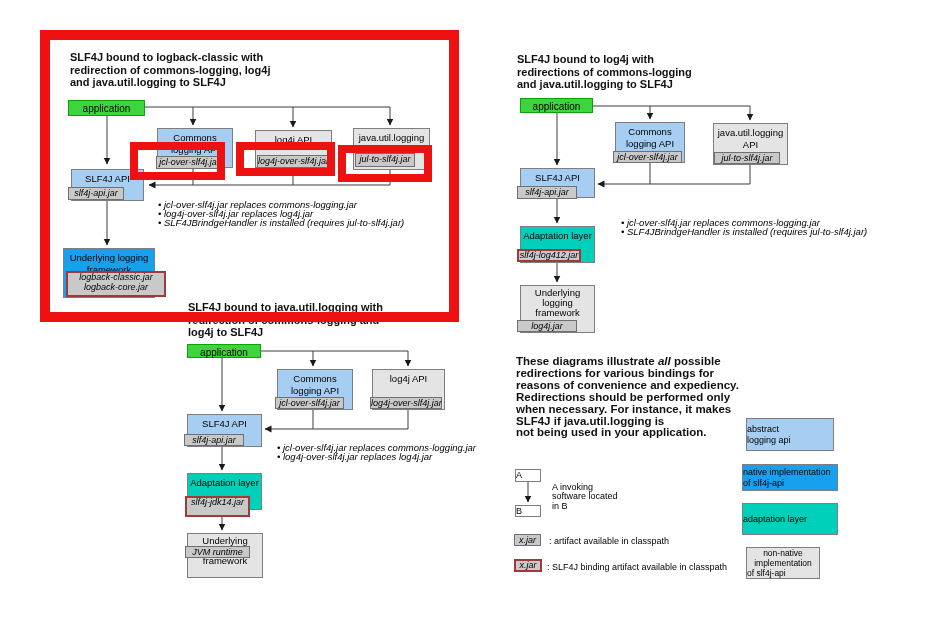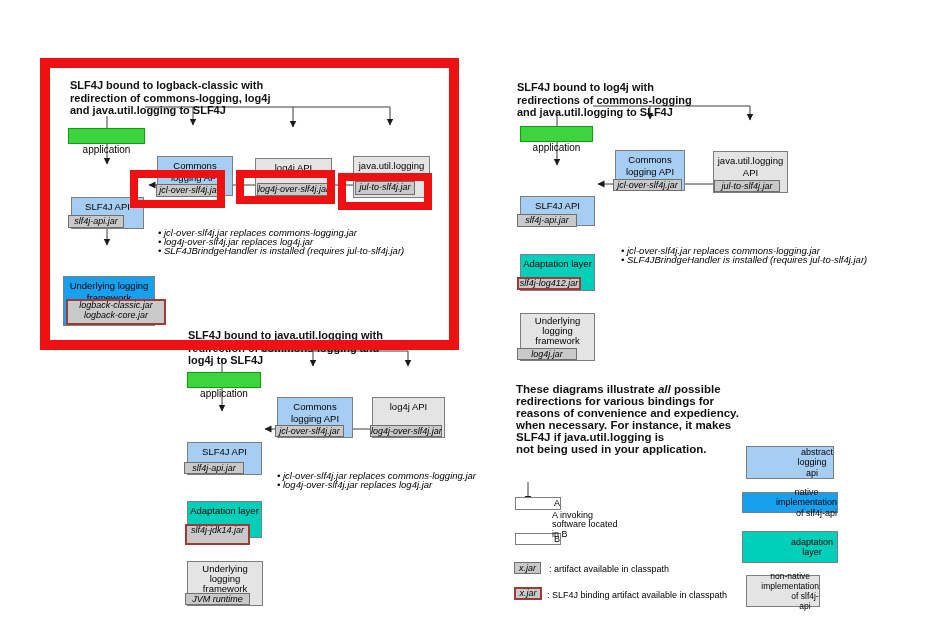--- a/index.html
+++ b/index.html
@@ -1,41 +1,41 @@
 <!DOCTYPE html>
 <html style="--annotation-red: #ee1111; --app-green: #3ed43e; --green-border: #0ca00c; --light-blue: #a6cdf2; --native-blue: #17a0ee; --teal: #00cfba; --api-gray: #e4e4e4; --jar-gray: #c9c9c9; --binding-border: #9e3a3a; --box-border: #7e7e7e; --line: #3c3c3c;"><head>
 <meta charset="utf-8">
 <style>
   html,body{margin:0;padding:0;background:#fff;}
   .canvas{position:relative;width:928px;height:622px;background:#fff;overflow:hidden;
           font-family:"Liberation Sans",sans-serif;color:#000;}
-  .abs{position:absolute;box-sizing:border-box;margin-top:28px;}
+  .abs{position:absolute;box-sizing:border-box;}
   .wires{position:absolute;left:0;top:0;}
   .wires path{stroke:var(--line,#3c3c3c);stroke-width:1;fill:none;}
   #ah path{fill:#1a1a1a;stroke:none;}
   .node{border:1px solid var(--box-border,#7e7e7e);text-align:center;font-size:9.5px;
         line-height:11.5px;padding-top:3px;}
   .green{background:var(--app-green,#3ed43e);border-color:var(--green-border,#0ca00c);
-         font-size:10px;padding-top:14px;line-height:13px;}
+         font-size:10px;padding-top:1px;line-height:13px;}
   .lblue{background:var(--light-blue,#a6cdf2);}
   .blue{background:var(--native-blue,#17a0ee);}
   .teal{background:var(--teal,#00cfba);}
   .gray{background:var(--api-gray,#e4e4e4);}
   .white{background:#fff;}
   .jar{background:var(--jar-gray,#c9c9c9);border:1px solid #6f6f6f;font-style:italic;
        font-size:9px;line-height:11px;text-align:center;white-space:nowrap;}
   .jar.binding{border:2px solid var(--binding-border,#9e3a3a);line-height:9.5px;}
   .title{font-weight:bold;font-size:11px;line-height:12.5px;white-space:nowrap;color:#111;}
   .bullets{font-size:9.5px;font-style:italic;line-height:9.2px;white-space:nowrap;}
   .bullet::before{content:"\2022  ";}
   .note{font-weight:bold;font-size:11.5px;line-height:11.9px;white-space:nowrap;color:#111;}
   .note .em{font-style:italic;}
   .legend-desc{font-size:9px;line-height:9.3px;white-space:nowrap;}
-  .cbox{display:flex;flex-direction:column;align-items:flex-end;justify-content:center;
-        border:1px solid var(--box-border,#7e7e7e);font-size:9px;line-height:10.5px;text-align:center;padding-left:44px;}
+  .cbox{display:flex;flex-direction:column;align-items:flex-start;justify-content:center;
+        border:1px solid var(--box-border,#7e7e7e);font-size:9px;line-height:10.5px;text-align:center;}
   .tiny{font-size:8.5px;line-height:10px;}
   .redbig{border:10px solid var(--annotation-red,#ee1111);}
   .redsm{border:8px solid var(--annotation-red,#ee1111);}
   .tightline{line-height:10px;padding-top:2px;}
 </style>
 </head>
 <body>
 
 <div class="canvas">
 
@@ -200,31 +200,32 @@
   <div class="abs node teal" style="left:187px;top:473px;width:75px;height:37px">
     <div>Adaptation layer</div>
   </div>
   <div class="abs jar binding" style="left:185px;top:496px;width:65px;height:21px">slf4j-jdk14.jar</div>
 
   <div class="abs node gray tightline" style="left:187px;top:533px;width:76px;height:45px">
     <div>Underlying</div>
     <div>logging</div>
     <div>framework</div>
   </div>
-  <div class="abs jar" style="left:185px;top:565px;width:65px;height:12px">JVM runtime</div>
+  <div class="abs jar" style="left:185px;top:546px;width:65px;height:12px">JVM runtime</div>
 
   <div class="abs bullets" style="left:277px;top:443px">
     <div class="bullet">jcl-over-slf4j.jar replaces commons-logging.jar</div>
     <div class="bullet">log4j-over-slf4j.jar replaces log4j.jar</div>
   </div>
 
   <div class="abs note" style="left:516px;top:356px">
     <div><span>These diagrams illustrate </span><span class="em">all</span><span> possible</span></div>
     <div>redirections for various bindings for</div>
     <div>reasons of convenience and expediency.</div>
+    <div>Redirections should be performed only</div>
     <div>when necessary. For instance, it makes</div>
     <div>SLF4J if java.util.logging is</div>
     <div>not being used in your application.</div>
   </div>
 
   <div class="abs cbox white" style="left:515px;top:469px;width:26px;height:13px">
     <span>A</span>
   </div>
   <div class="abs cbox white" style="left:515px;top:505px;width:26px;height:12px">
     <span>B</span>
@@ -238,21 +239,21 @@
   <div class="abs jar" style="left:514px;top:534px;width:27px;height:12px">x.jar</div>
   <div class="abs legend-desc" style="left:549px;top:537px">: artifact available in classpath</div>
 
   <div class="abs jar binding" style="left:514px;top:559px;width:28px;height:13px">x.jar</div>
   <div class="abs legend-desc" style="left:547px;top:563px">: SLF4J binding artifact available in classpath</div>
 
   <div class="abs cbox lblue" style="left:746px;top:418px;width:88px;height:33px">
     <span>abstract</span>
     <span>logging api</span>
   </div>
-  <div class="abs cbox blue" style="left:742px;top:464px;width:96px;height:21px">
+  <div class="abs cbox blue" style="left:742px;top:464px;width:96px;height:27px">
     <span>native implementation</span>
     <span>of slf4j-api</span>
   </div>
   <div class="abs cbox teal" style="left:742px;top:503px;width:96px;height:32px">
     <span>adaptation layer</span>
   </div>
   <div class="abs cbox gray tiny" style="left:746px;top:547px;width:74px;height:32px">
     <span>non-native implementation</span>
     <span>of slf4j-api</span>
   </div>

